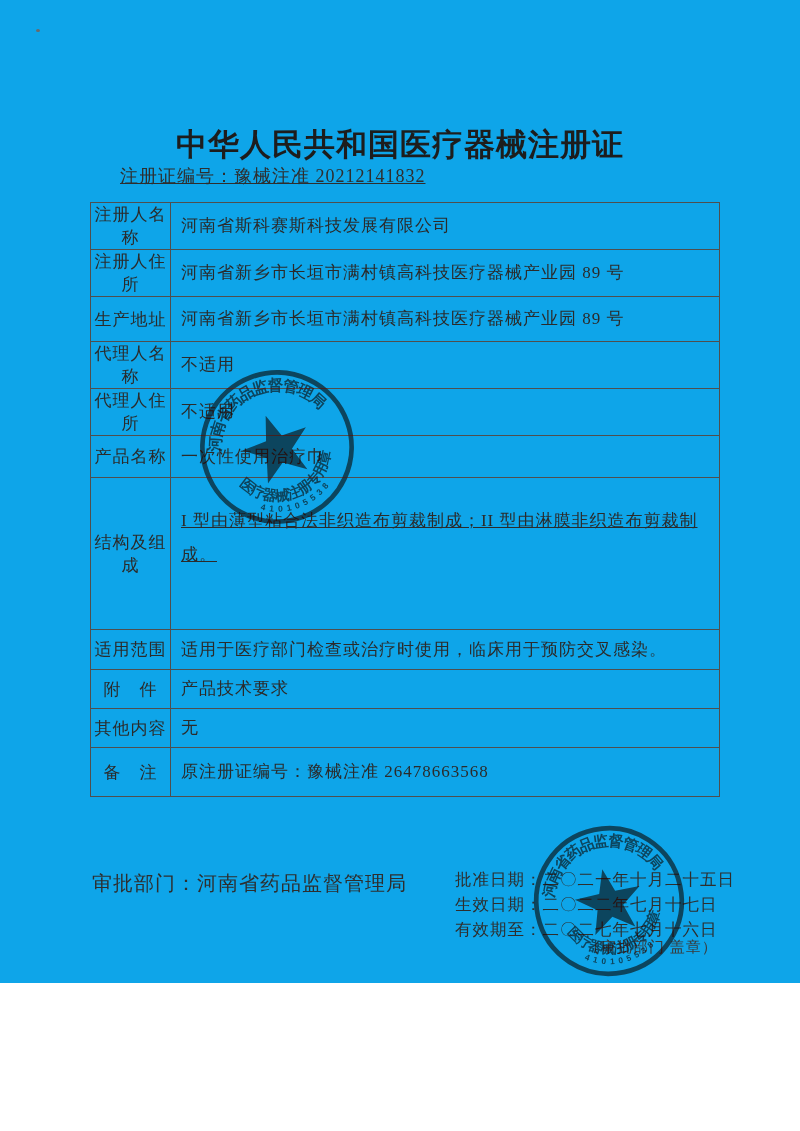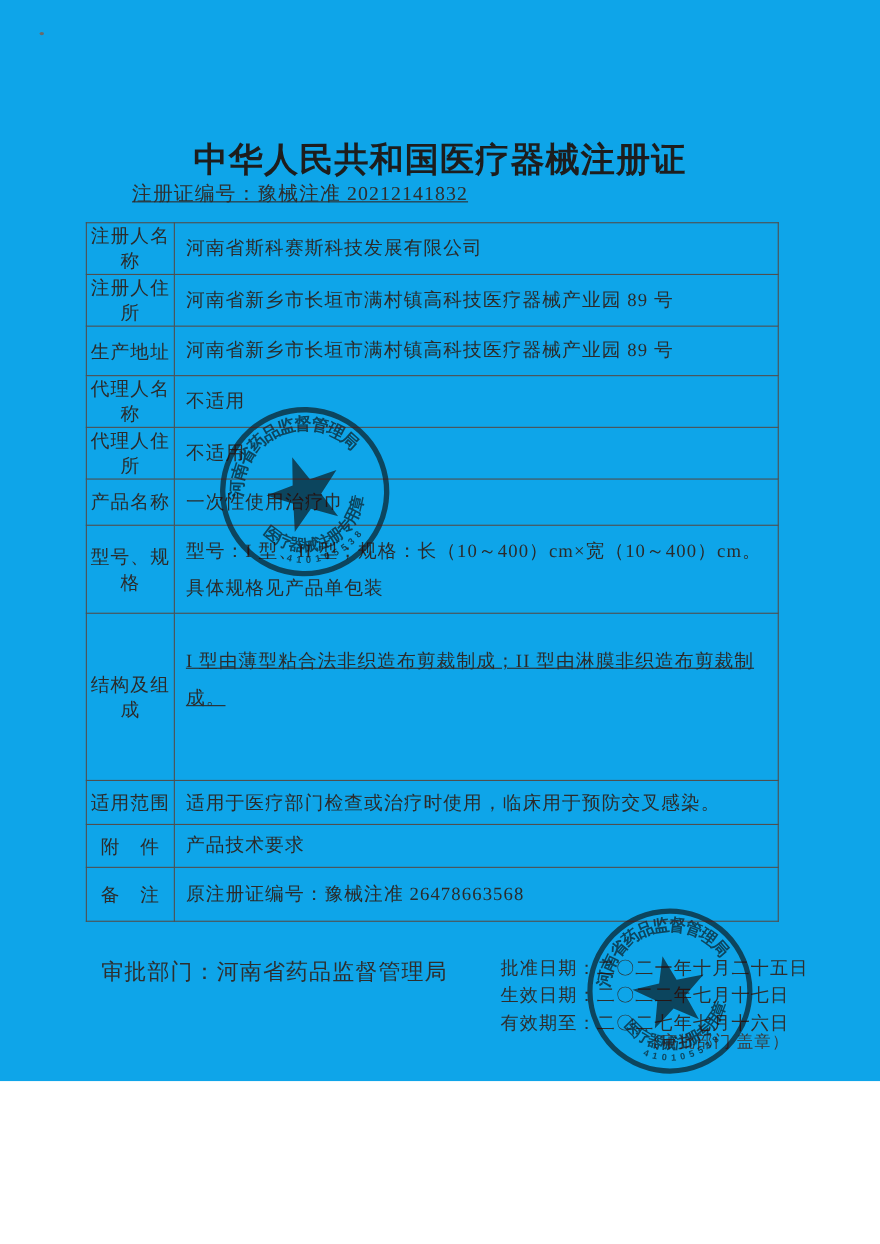--- a/index.html
+++ b/index.html
@@ -15,21 +15,21 @@
     position:absolute;top:103px;left:0;width:800px;
     text-align:center;
     font-family:"Liberation Sans","DejaVu Sans",sans-serif;
     font-weight:700;font-size:31px;letter-spacing:1px;color:#1d1d1d;
   }
   .reg-no{
     position:absolute;top:164px;left:120px;
     font-size:18px;letter-spacing:1px;color:#2e2e2e;text-decoration:underline;
   }
   table.cert{
-    position:absolute;top:202px;left:78px;width:630px;
+    position:absolute;top:202px;left:90px;width:630px;
     border-collapse:collapse;table-layout:fixed;
   }
   table.cert td{
     border:1px solid #4f4f4f;
     font-size:17px;color:#2b2b2b;
     overflow:hidden;
   }
   td.lbl{
     width:80px;text-align:center;vertical-align:middle;
     letter-spacing:1px;padding:0 3px;
@@ -107,35 +107,35 @@
         <td class="val">不适用</td>
       </tr>
       <tr class="r5">
         <td class="lbl">代理人住所</td>
         <td class="val">不适用</td>
       </tr>
       <tr class="r6">
         <td class="lbl">产品名称</td>
         <td class="val">一次性使用治疗巾</td>
       </tr>
-      <tr class="r7">
-        <td class="lbl">型号、规格</td>
-        <td class="val">型号：I 型、II 型；规格：长（10～400）cm×宽（10～400）cm。具体规格见产品单包装</td>
-      </tr>
       <tr class="r8">
         <td class="lbl">结构及组成</td>
         <td class="val">I 型由薄型粘合法非织造布剪裁制成；II 型由淋膜非织造布剪裁制成。</td>
       </tr>
       <tr class="r9">
         <td class="lbl">适用范围</td>
         <td class="val">适用于医疗部门检查或治疗时使用，临床用于预防交叉感染。</td>
       </tr>
       <tr class="r10">
         <td class="lbl">附　件</td>
         <td class="val">产品技术要求</td>
+      </tr>
+      <tr class="r11">
+        <td class="lbl">其他内容</td>
+        <td class="val">无</td>
       </tr>
       <tr class="r12">
         <td class="lbl">备　注</td>
         <td class="val">原注册证编号：豫械注准 26478663568</td>
       </tr>
     </tbody>
   </table>
 
   <div class="footer-dept">
     <span>审批部门：</span><span>河南省药品监督管理局</span>

